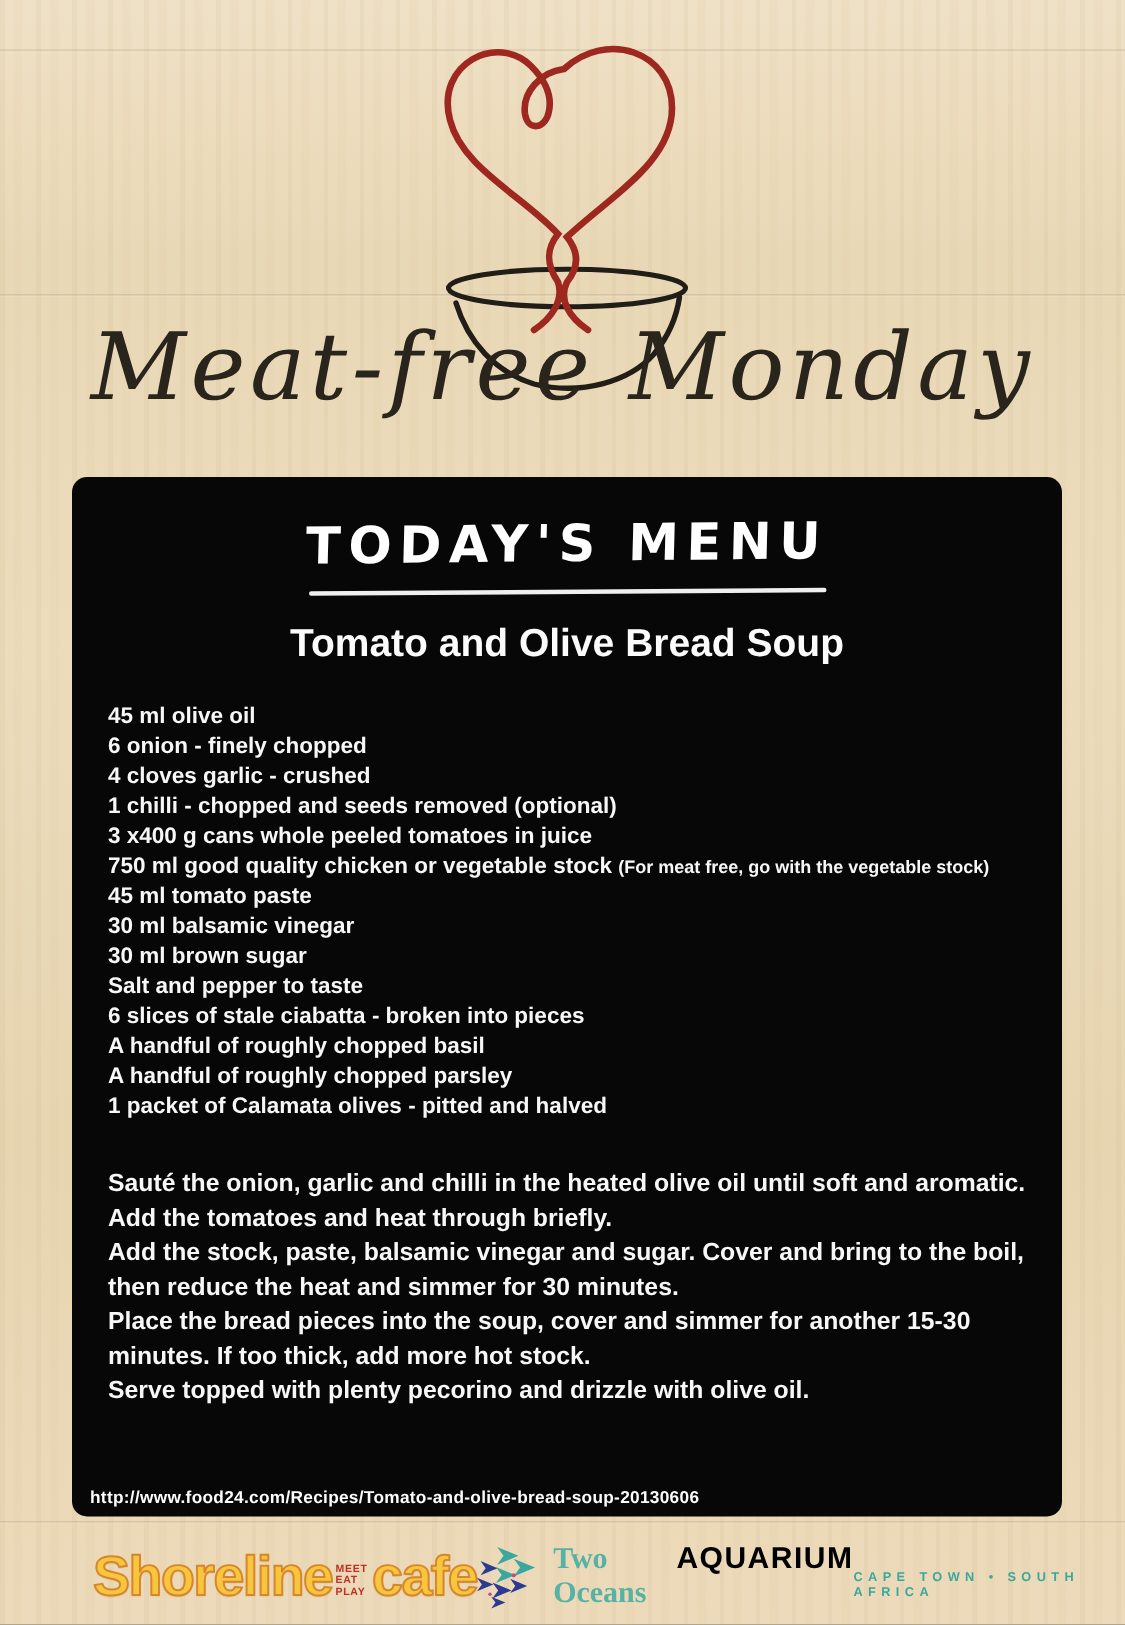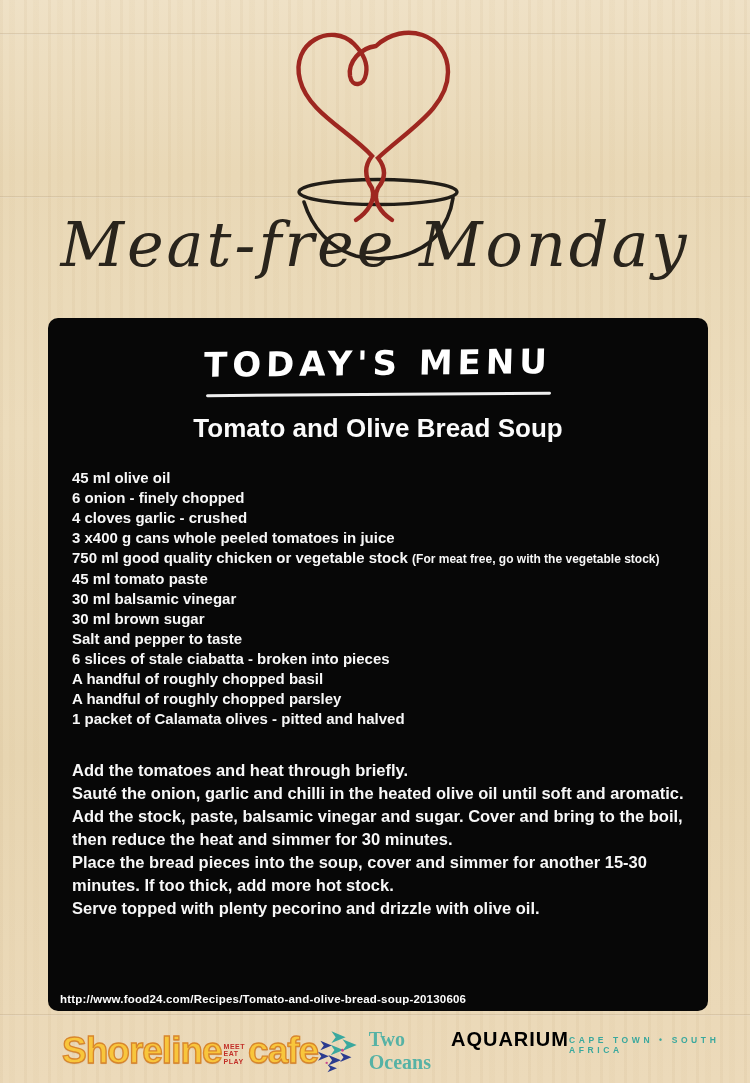--- a/index.html
+++ b/index.html
@@ -112,21 +112,21 @@
   .aq-serif{
     font-family:"Liberation Serif", serif;
     font-weight:bold; font-size:20px; color:#56b2a5;
   }
   .aq-caps{
     margin-left:20px;
     font-family:"Liberation Sans", sans-serif;
     font-weight:bold; font-size:20px; letter-spacing:1px; color:#000000;
   }
   .aq-sub{
-    margin-top:7px;
+    margin-top:18px;
     font-size:8.5px; font-weight:bold; letter-spacing:3.6px;
     color:#3aa89d;
   }
 </style>
 </head>
 <body>
 
 <div class="seam" id="seam1"></div>
 <div class="seam" id="seam2"></div>
 <div class="seam" id="seam3"></div>
@@ -154,35 +154,36 @@
 
 <div class="panel">
   <div class="menu-heading">TODAY'S MENU</div>
   <div class="heading-rule"></div>
   <div class="dish-title">Tomato and Olive Bread Soup</div>
 
   <div class="ingredients">
     <div class="ingredient">45 ml olive oil</div>
     <div class="ingredient">6 onion - finely chopped</div>
     <div class="ingredient">4 cloves garlic - crushed</div>
+    <div class="ingredient">1 chilli - chopped and seeds removed (optional)</div>
     <div class="ingredient">3 x400 g cans whole peeled tomatoes in juice</div>
     <div class="ingredient"><span>750 ml good quality chicken or vegetable stock </span><span class="note">(For meat free, go with the vegetable stock)</span></div>
     <div class="ingredient">45 ml tomato paste</div>
     <div class="ingredient">30 ml balsamic vinegar</div>
     <div class="ingredient">30 ml brown sugar</div>
     <div class="ingredient">Salt and pepper to taste</div>
     <div class="ingredient">6 slices of stale ciabatta - broken into pieces</div>
     <div class="ingredient">A handful of roughly chopped basil</div>
     <div class="ingredient">A handful of roughly chopped parsley</div>
     <div class="ingredient">1 packet of Calamata olives - pitted and halved</div>
   </div>
 
   <div class="instructions">
+    <p>Sauté the onion, garlic and chilli in the heated olive oil until soft and aromatic.</p>
     <p>Add the tomatoes and heat through briefly.</p>
-    <p>Sauté the onion, garlic and chilli in the heated olive oil until soft and aromatic.</p>
     <p>Add the stock, paste, balsamic vinegar and sugar. Cover and bring to the boil, then reduce the heat and simmer for 30 minutes.</p>
     <p>Place the bread pieces into the soup, cover and simmer for another 15-30 minutes. If too thick, add more hot stock.</p>
     <p>Serve topped with plenty pecorino and drizzle with olive oil.</p>
   </div>
 
   <div class="source-url">http://www.food24.com/Recipes/Tomato-and-olive-bread-soup-20130606</div>
 </div>
 
 <div class="footer">
   <div class="shoreline">

